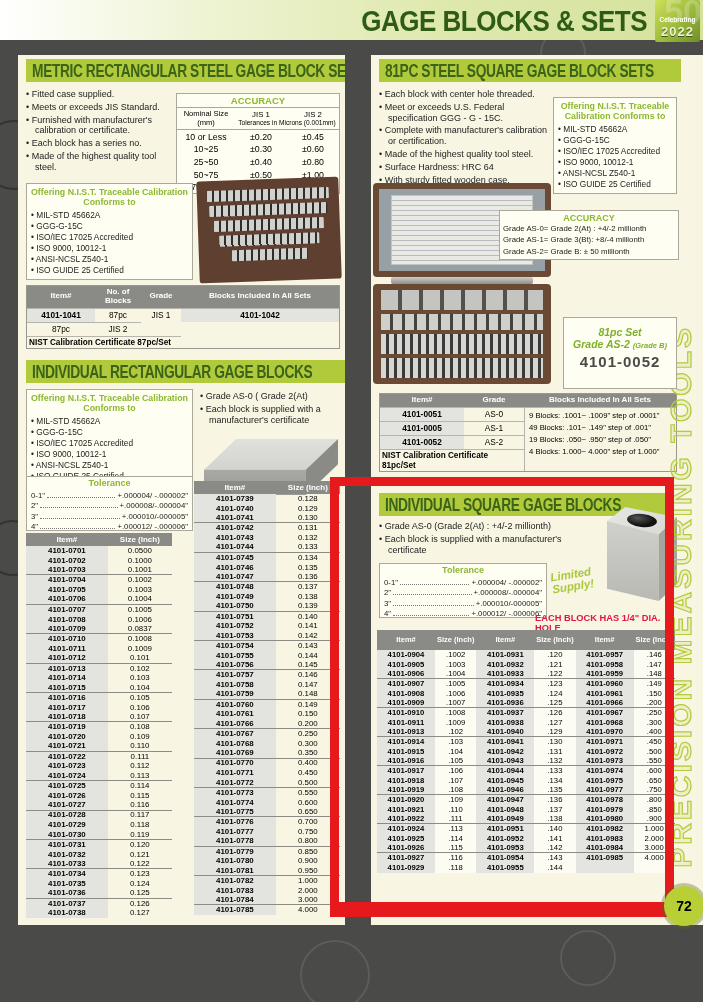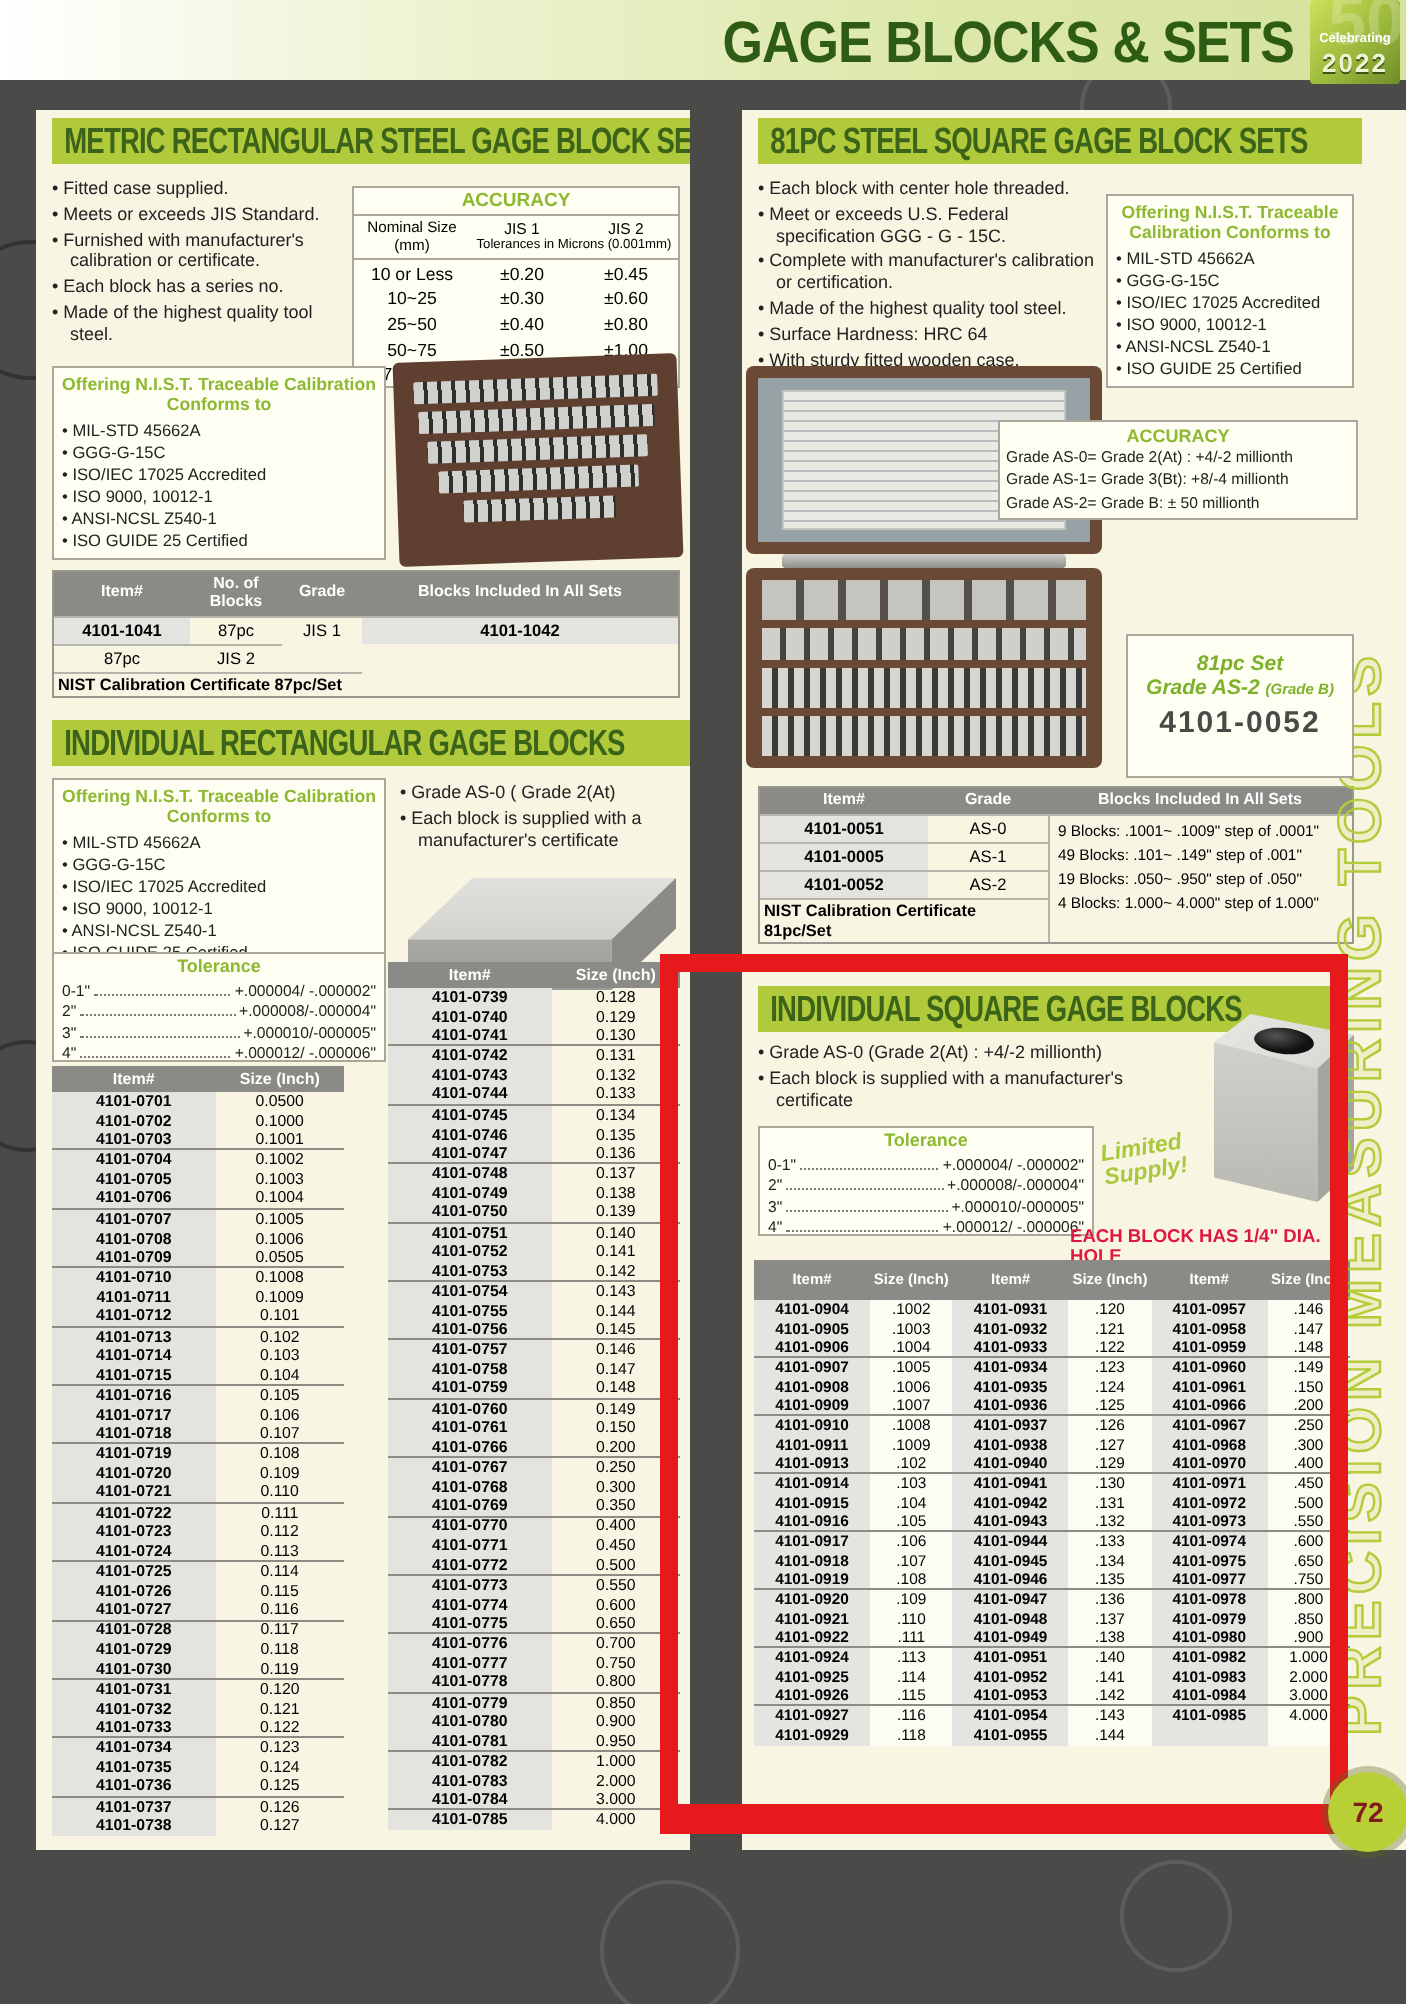--- a/index.html
+++ b/index.html
@@ -125,21 +125,21 @@
   .setbox .num { color:#4a4a48; font-weight:bold; font-size:15px; letter-spacing:1px; margin-top:3px; }
 
   .limited { position:absolute; left:180px; top:512px; width:58px; color:#a9c93d; font-weight:bold; font-style:italic;
     font-size:11.5px; line-height:1.05; transform:rotate(-9deg); }
   .holenote { position:absolute; left:164px; top:558px; width:145px; color:#e0173f; font-weight:bold; font-size:9.3px; }
 
   
   .redframe { position:absolute; left:330px; top:477px; width:344px; height:440px; z-index:5;
     border:9px solid #e6191d; border-bottom-width:15px; pointer-events:none; }
   .badge { position:absolute; left:664px; top:886px; width:40px; height:40px; border-radius:50%; background:#b8cf35;
-    z-index:6; display:flex; align-items:center; justify-content:center; font-size:14px; font-weight:bold; color:#7f1d1d;
+    z-index:6; display:flex; align-items:center; justify-content:center; font-size:14px; font-weight:bold; color:#000000;
     box-shadow:0 0 0 3px rgba(90,104,28,.35); }
   .sidetext { position:absolute; left:658px; top:325px; width:45px; height:575px; overflow:hidden; z-index:2; }
   .sidetext span { display:block; writing-mode:vertical-rl; transform:rotate(180deg); margin:0 auto;
     font-size:30px; font-weight:bold; letter-spacing:3px; color:rgba(178,204,58,.15);
     -webkit-text-stroke:1.2px #b2cc3a; white-space:nowrap; }
 </style>
 </head>
 <body>
 
 <div class="page">
@@ -363,21 +363,21 @@
             <div>0.1005</div>
           </div>
 
           <div class="prow">
             <div class="pitem">4101-0708</div>
             <div>0.1006</div>
           </div>
 
           <div class="prow">
             <div class="pitem">4101-0709</div>
-            <div>0.0505</div>
+            <div>0.0837</div>
           </div>
 
           <div class="prow">
             <div class="pitem">4101-0710</div>
             <div>0.1008</div>
           </div>
 
           <div class="prow">
             <div class="pitem">4101-0711</div>
             <div>0.1009</div>

